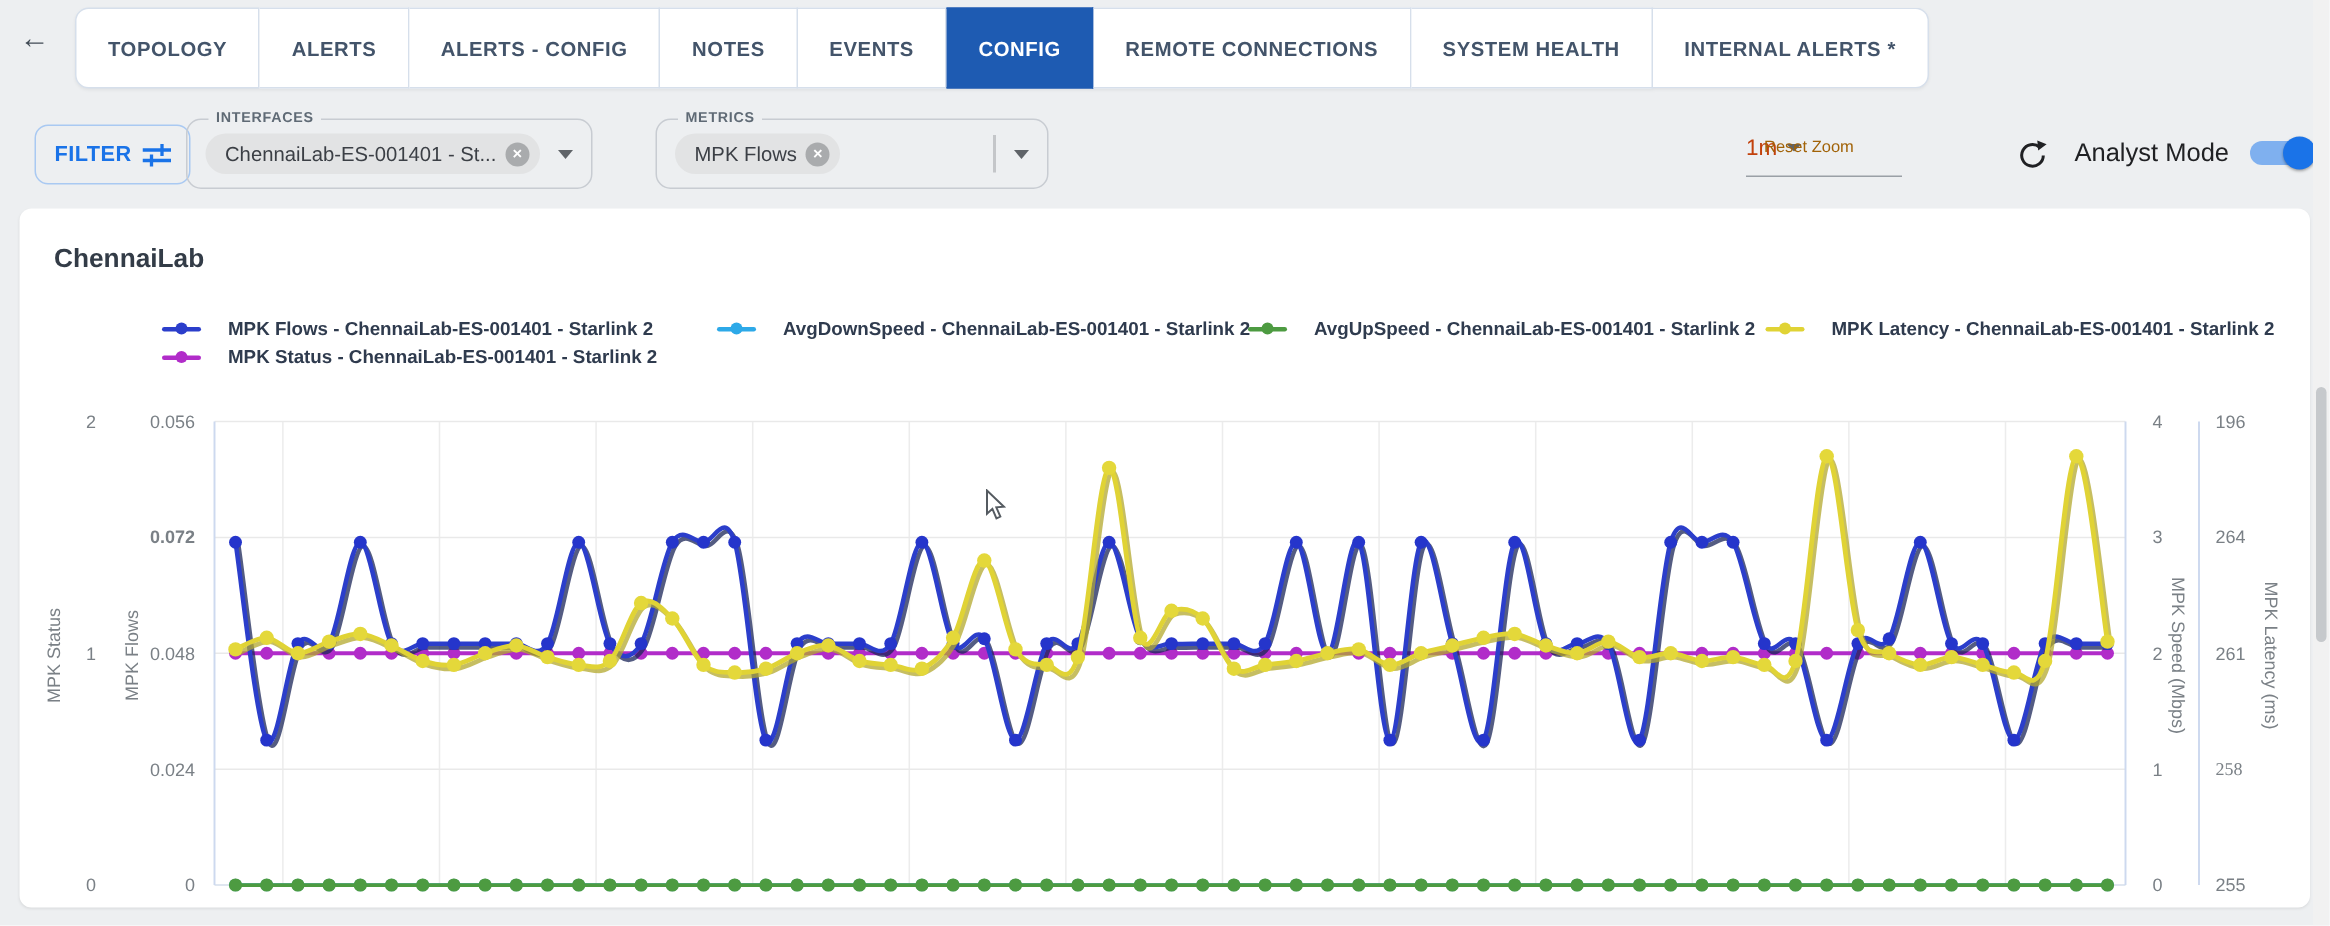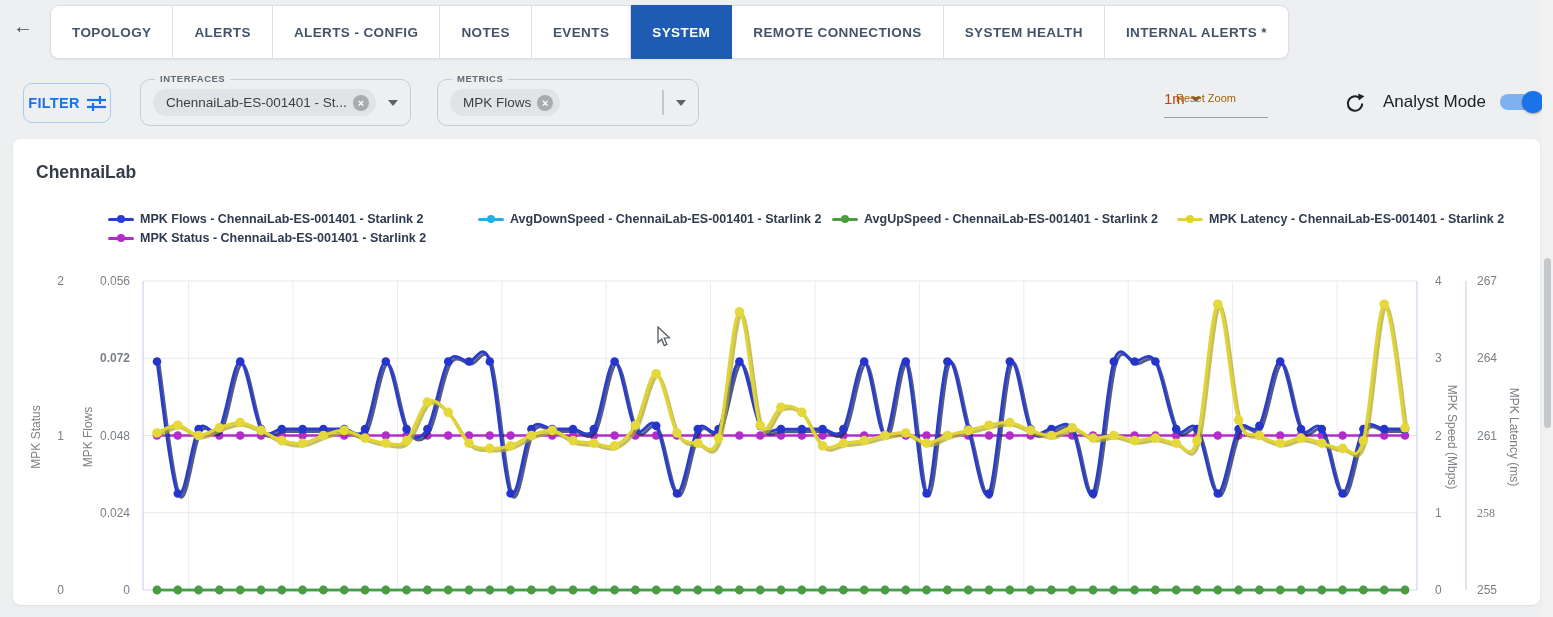--- a/index.html
+++ b/index.html
@@ -13,28 +13,28 @@
   .tabbar { position:absolute; left:50px; top:5px; display:flex; height:54px;
     filter:drop-shadow(0 1px 1px rgba(0,0,0,0.06)); }
   .tab { background:#ffffff; border:1px solid #d6dfeb; border-left:none;
     color:#43546a; font-size:13.5px; font-weight:600; letter-spacing:.4px;
     display:flex; align-items:center; padding:0 21px; cursor:pointer; white-space:nowrap; }
   .tab:first-child { border-left:1px solid #d6dfeb; border-radius:9px 0 0 9px; }
   .tab:last-child { border-radius:0 9px 9px 0; }
   .tab.active { background:#1e5bb2; border-color:#1e5bb2; color:#ffffff; }
 
   
-  .filter-btn { position:absolute; left:23px; top:83px; width:88px; height:40px;
+  .filter-btn { position:absolute; left:23px; top:83px; width:104px; height:40px;
     border:1px solid #a9c9f2; border-radius:9px; background:transparent;
     color:#1a73e8; font-size:14.5px; font-weight:700; letter-spacing:.3px;
     display:flex; align-items:center; justify-content:center; gap:7px; cursor:pointer; }
   .field { position:absolute; top:79px; height:47px; border:1px solid #c8ccd2; border-radius:10px; }
   .field .flabel { position:absolute; top:-7px; left:14px; background:#edeff1; padding:0 5px;
     font-size:9.5px; font-weight:700; letter-spacing:.5px; color:#5f6a75; }
-  .field-interfaces { left:140px; width:271px; }
+  .field-interfaces { left:124px; width:271px; }
   .field-metrics { left:437px; width:262px; }
   .chip { position:absolute; left:12px; top:9px; height:27px; background:#e2e3e4; border-radius:14px;
     display:flex; align-items:center; gap:6px; padding:0 7px 0 13px;
     font-size:13.5px; color:#3b3f45; white-space:nowrap; }
   .chip .x { width:16px; height:16px; border-radius:50%; background:#a9abad; color:#ffffff;
     font-size:11px; line-height:16px; text-align:center; font-weight:700; cursor:pointer; }
   .dd-arrow { position:absolute; right:12px; top:20px; width:0; height:0;
     border-left:5px solid transparent; border-right:5px solid transparent; border-top:6px solid #5f6368; cursor:pointer; }
   .caret { position:absolute; right:34px; top:10px; width:2px; height:25px; background:#c4c6c9; }
 
@@ -48,21 +48,21 @@
   .analyst-label { position:absolute; left:1383px; top:92px; font-size:17px; color:#202124; }
   .toggle { position:absolute; left:1500px; top:94px; width:42px; height:16px; border-radius:8px;
     background:#7fb0ef; cursor:pointer; }
   .toggle .knob { position:absolute; right:-2px; top:-3px; width:22px; height:22px; border-radius:50%;
     background:#1a73e8; box-shadow:0 1px 2px rgba(0,0,0,.35); }
 
   
   .card { position:absolute; left:13px; top:139px; width:1527px; height:466px; background:#ffffff;
     border-radius:8px; box-shadow:0 1px 2px rgba(0,0,0,.08); }
   .chart-title { position:absolute; left:36px; top:162px; font-size:17.5px; font-weight:700; color:#333c47; }
-  .legend-item { position:absolute; display:flex; align-items:center; gap:6px;
+  .legend-item { position:absolute; display:flex; align-items:center; gap:18px;
     font-size:12.5px; font-weight:700; color:#2f3b4e; white-space:nowrap; cursor:pointer; }
   .legend-item .mark { position:relative; width:26px; height:10px; }
   .legend-item .mark .ln { position:absolute; left:0; top:4px; width:26px; height:3px; border-radius:2px; }
   .legend-item .mark .dt { position:absolute; left:9px; top:1px; width:8px; height:8px; border-radius:50%; }
 
   .tick { position:absolute; font-size:12px; color:#7a8086; transform:translateY(-50%); }
   .tick.r { text-align:right; }
   .axis-title { position:absolute; font-size:12px; color:#7a8086; white-space:nowrap; }
   .axis-title.up   { transform:rotate(-90deg); transform-origin:center; }
   .axis-title.down { transform:rotate(90deg);  transform-origin:center; }
@@ -78,21 +78,21 @@
 
 <div id="page">
 
   <div class="back-btn">←</div>
   <div class="tabbar" id="tabbar">
       <div class="tab">TOPOLOGY</div>
       <div class="tab">ALERTS</div>
       <div class="tab">ALERTS - CONFIG</div>
       <div class="tab">NOTES</div>
       <div class="tab">EVENTS</div>
-      <div class="tab active">SYSTEM</div>
+      <div class="tab active">CONFIG</div>
       <div class="tab">REMOTE CONNECTIONS</div>
       <div class="tab">SYSTEM HEALTH</div>
       <div class="tab">INTERNAL ALERTS *</div>
     </div>
 
   <button class="filter-btn">
     <span>FILTER</span>
     <svg width="19" height="17" viewBox="0 0 19 17">
       <g stroke="#1a73e8" stroke-width="2.2" fill="none">
         <line x1="0" y1="5" x2="19" y2="5"></line>
@@ -185,21 +185,21 @@
       <div class="tick r" style="left: 88px; width: 42px; top: 435.5px;">0.048</div>
       <div class="tick r" style="left: 88px; width: 42px; top: 512.75px;">0.024</div>
       <div class="tick r" style="left: 88px; width: 42px; top: 590px;">0</div>
       <div class="axis-title up" style="left: 28px; top: 430px; width: 120px; text-align: center;">MPK Flows</div>
       <div class="tick" style="left: 1435px; width: 30px; top: 281px;">4</div>
       <div class="tick" style="left: 1435px; width: 30px; top: 358.25px;">3</div>
       <div class="tick" style="left: 1435px; width: 30px; top: 435.5px;">2</div>
       <div class="tick" style="left: 1435px; width: 30px; top: 512.75px;">1</div>
       <div class="tick" style="left: 1435px; width: 30px; top: 590px;">0</div>
       <div class="axis-title down" style="left: 1392px; top: 430px; width: 120px; text-align: center;">MPK Speed (Mbps)</div>
-      <div class="tick" style="left: 1477px; width: 34px; top: 281px;">267</div>
+      <div class="tick" style="left: 1477px; width: 34px; top: 281px;">196</div>
       <div class="tick" style="left: 1477px; width: 34px; top: 358.25px;">264</div>
       <div class="tick" style="left: 1477px; width: 34px; top: 435.5px;">261</div>
       <div class="tick" style="left: 1477px; width: 34px; top: 512.75px; font-family: Liberation Serif, serif;">258</div>
       <div class="tick" style="left: 1477px; width: 34px; top: 590px;">255</div>
       <div class="axis-title down" style="left: 1454px; top: 430px; width: 120px; text-align: center;">MPK Latency (ms)</div>
     </div>
 
   <svg id="plot" width="1553" height="617" viewBox="0 0 1553 617">
       <line x1="188.6" y1="281" x2="188.6" y2="590" stroke="#ececec" stroke-width="1"></line>
       <line x1="293" y1="281" x2="293" y2="590" stroke="#ececec" stroke-width="1"></line>

